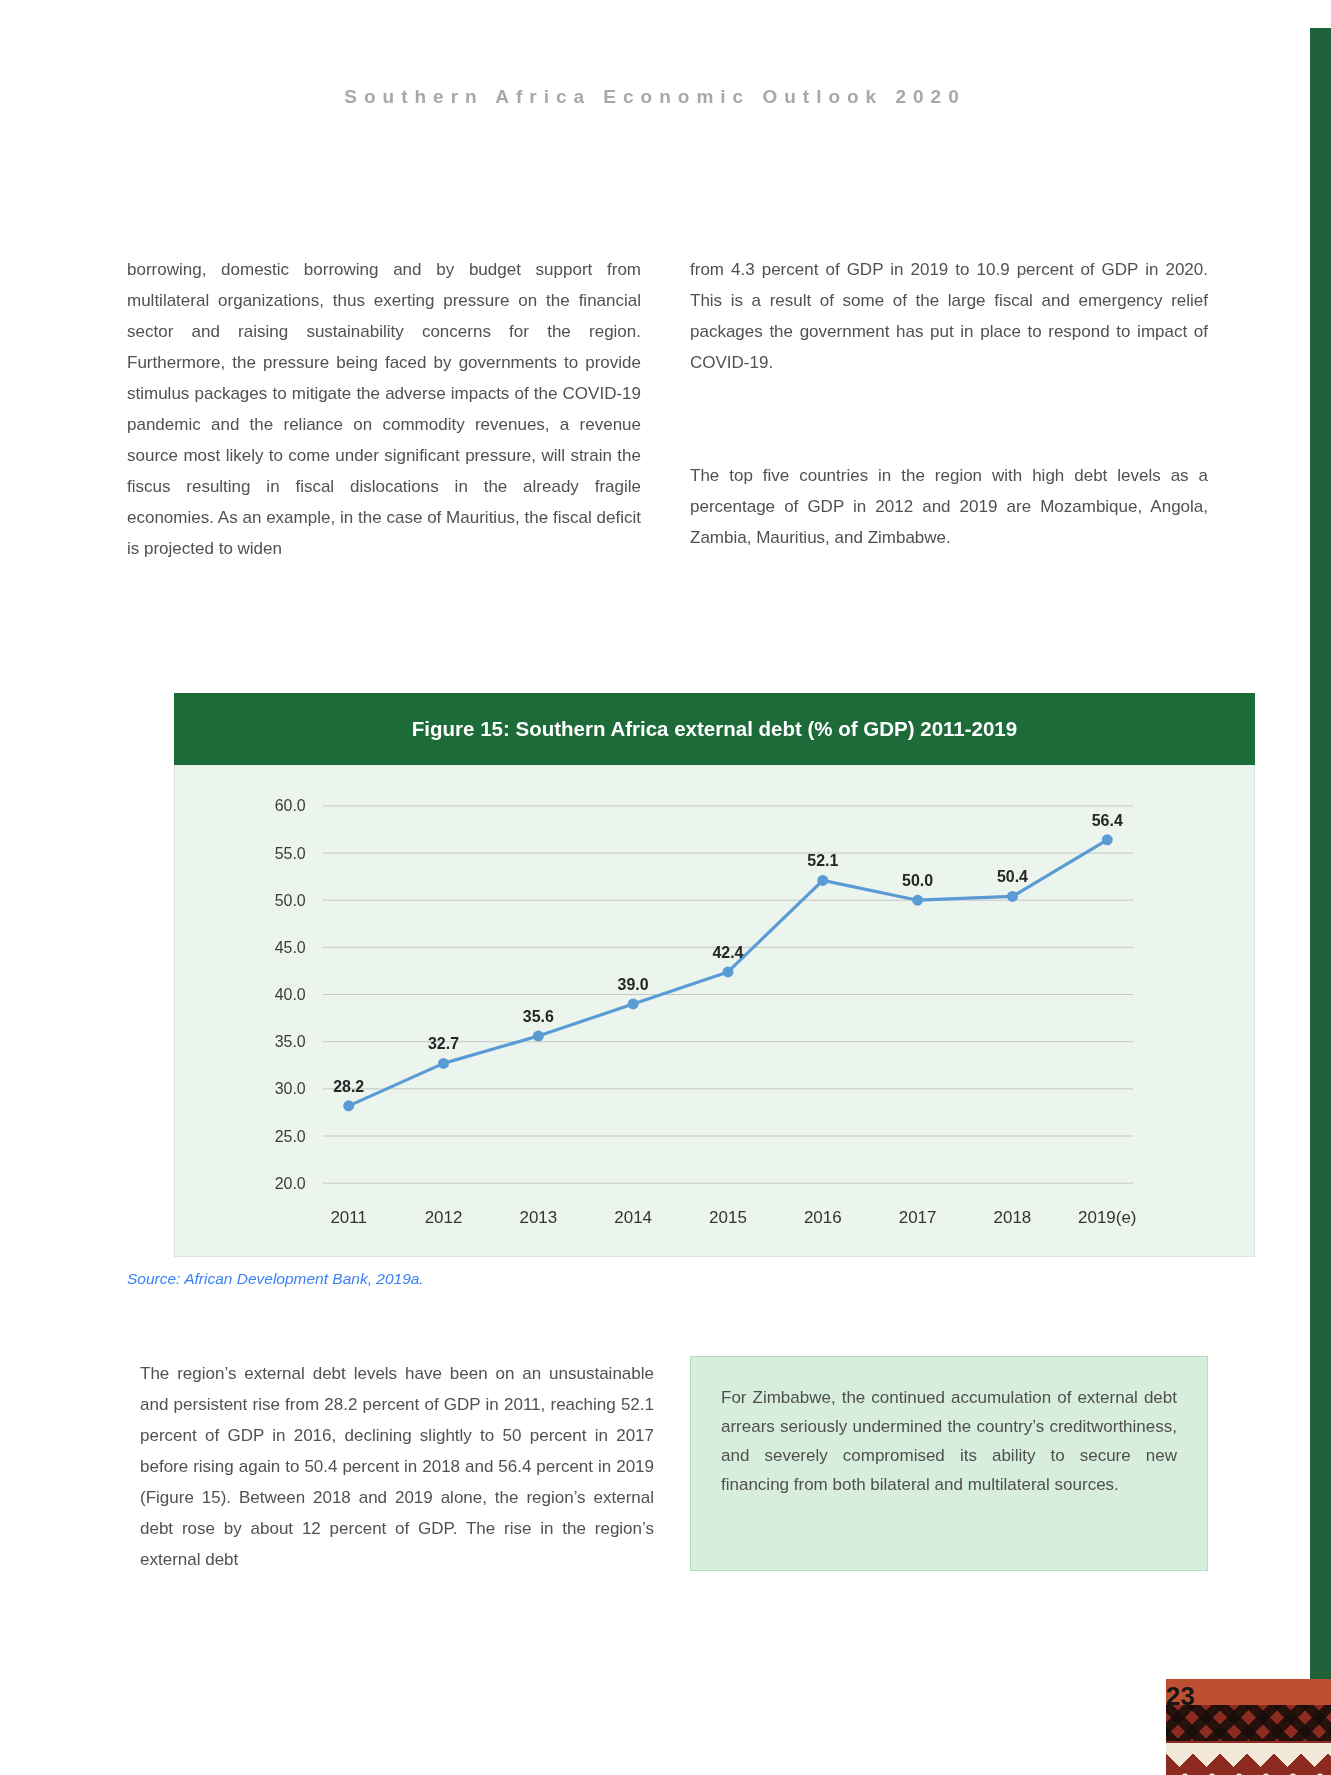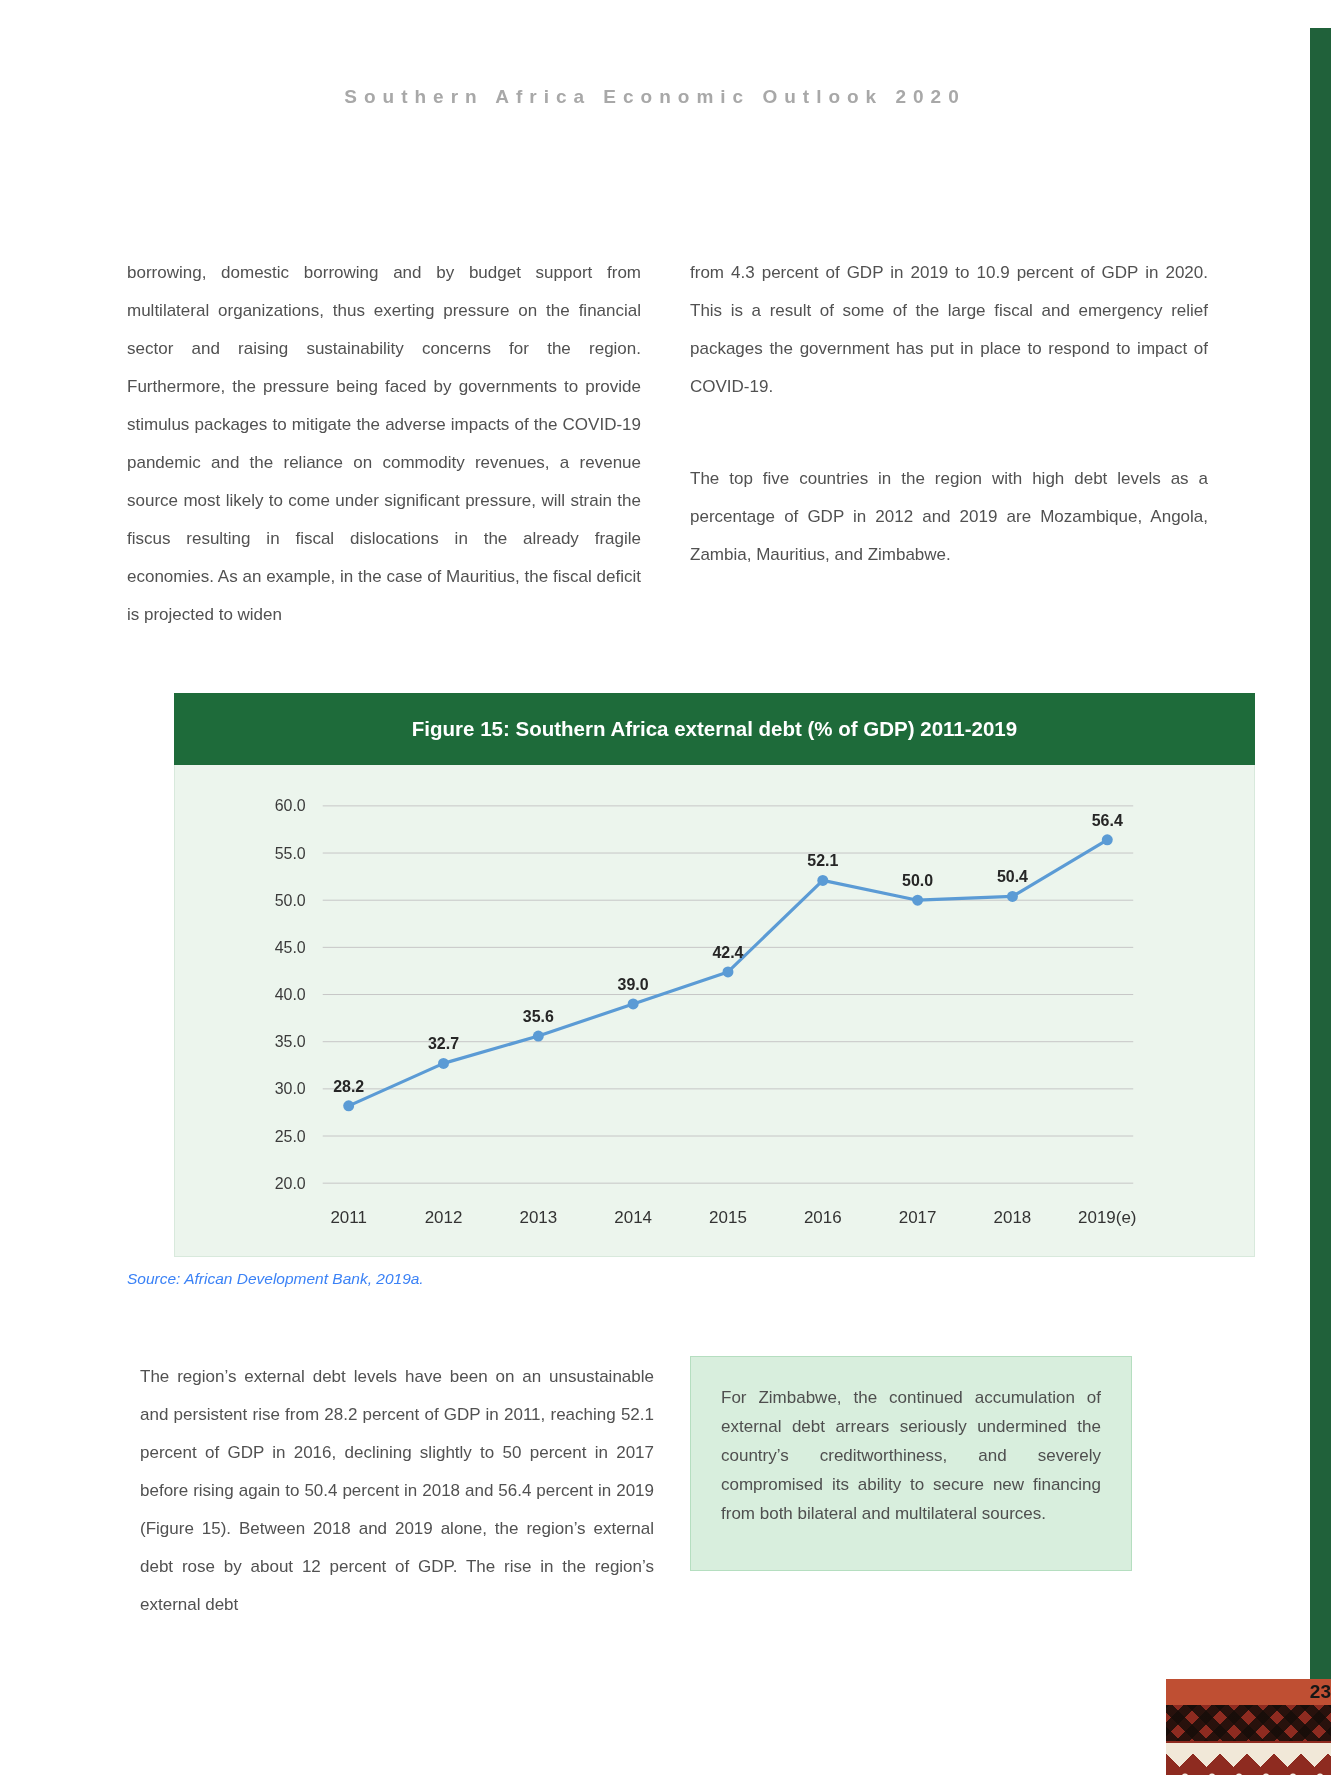--- a/index.html
+++ b/index.html
@@ -8,21 +8,21 @@
     overflow:hidden; font-family:"Liberation Sans", sans-serif;margin-top:28px;
   }
   .edge-strip { position:absolute; top:0; right:0; width:21px; height:100%; background:#20613a; z-index:1; }
 
   .running-header {
     position:absolute; top:58px; left:0; width:1310px; text-align:center;
     font-size:19px; font-weight:bold; letter-spacing:7px; color:#a8a8a8;
   }
 
   .body-text {
-    position:absolute; margin:0; font-size:17px; line-height:38px;
+    position:absolute; margin:0; font-size:17px; line-height:31px;
     color:#515151; text-align:justify;
   }
   .col-left-top  { top:226px; left:127px; width:514px; }
   .col-right-p1  { top:226px; left:690px; width:518px; }
   .col-right-p2  { top:432px; left:690px; width:518px; }
   .col-left-bottom { top:1330px; left:140px; width:514px; }
 
   .section-heading {
     position:absolute; top:372px; left:690px; width:518px; margin:0;
     font-size:19.5px; font-weight:bold; color:#25a24b;
@@ -41,36 +41,36 @@
   }
   .chart-area svg { width:100%; height:100%; display:block; }
   svg text { font-family:"Liberation Sans", sans-serif; }
 
   .source-note {
     position:absolute; top:1242px; left:127px;
     font-style:italic; font-size:15.5px; color:#3b82f6;
   }
 
   .callout-box {
-    position:absolute; top:1328px; left:690px; width:442px; min-height:215px;
+    position:absolute; top:1328px; left:690px; width:518px; min-height:215px;
     box-sizing:border-box; background:#d8eedd; border:1px solid #b5dec0;
     padding:26px 30px;
   }
   .callout-text { margin:0; font-size:17px; line-height:29px; color:#4f4f4f; text-align:justify; }
 
   .corner-pattern {
     position:absolute; right:0; bottom:0; width:165px; height:124px;
     background-color:#8e2b20; overflow:hidden; z-index:2;
   }
   .corner-pattern::before {
     content:""; position:absolute; top:0; left:0; right:0; height:26px; background:#bf4f33;
   }
   .page-number {
-    position:absolute; top:2px; left:0; right:0; text-align:right;
-    font-size:19px; font-weight:bold; color:#161616; z-index:3;padding-left:46px;
+    position:absolute; top:2px; left:0; right:0; text-align:left;
+    font-size:26px; font-weight:bold; color:#161616; z-index:3;
   }
   .pattern-zigzag {
     position:absolute; top:26px; left:0; right:0; height:36px;
     background:
       repeating-linear-gradient(45deg, rgba(22,13,9,0.85) 0 10px, transparent 10px 20px),
       repeating-linear-gradient(-45deg, rgba(22,13,9,0.85) 0 10px, transparent 10px 20px);
   }
   .pattern-triangles {
     position:absolute; top:64px; left:0; right:0; height:24px;
     background: conic-gradient(from -45deg at 50% 100%, #f1e8d8 0 90deg, transparent 90deg) 0 0/27px 24px repeat-x;

